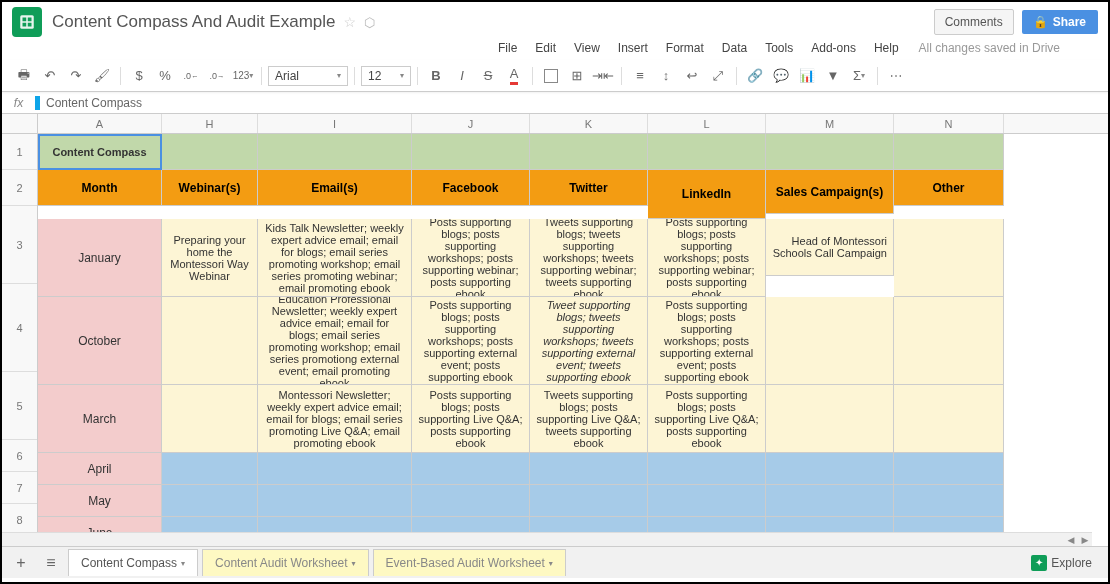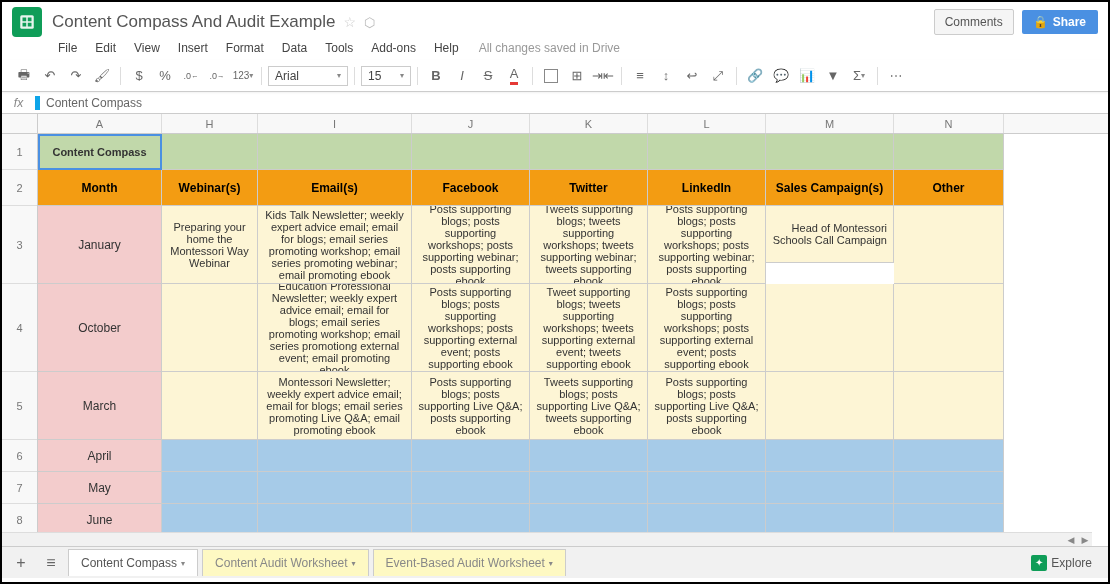--- a/index.html
+++ b/index.html
@@ -7,21 +7,21 @@
 .titlebar { display: flex; align-items: center; padding: 6px 10px 0 10px; height: 34px; }
 .logo { width: 30px; height: 30px; background: #0f9d58; display: flex; align-items: center; justify-content: center; border-radius: 4px; margin-right: 10px; }
 .logo svg { width: 18px; height: 18px; }
 .title-block { flex: 1; }
 .doc-title { font-size: 17px; color: #555; display: flex; align-items: center; gap: 8px; }
 .star { color: #ccc; font-size: 14px; cursor: pointer; }
 .share-icons { color: #bbb; font-size: 13px; }
 .right-btns { display: flex; gap: 8px; align-items: center; }
 .comments-btn { background: #f5f5f5; border: 1px solid #ccc; padding: 5px 10px; font-size: 12px; color: #555; border-radius: 2px; cursor: pointer; }
 .share-btn { background: #4a90e2; color: #fff; border: none; padding: 5px 12px; font-size: 12px; font-weight: bold; border-radius: 2px; cursor: pointer; display: flex; align-items: center; gap: 4px; }
-.menubar { display: flex; align-items: center; padding: 0 48px; height: 24px; gap: 2px; }
+.menubar { display: flex; align-items: center; padding: 0 48px; height: 24px; gap: 2px; justify-content: flex-end; }
 .menubar span.menu { padding: 3px 8px; font-size: 12px; color: #444; cursor: pointer; }
 .drive-status { font-size: 12px; color: #999; margin-left: 10px; }
 .toolbar { display: flex; align-items: center; padding: 4px 10px; border-bottom: 1px solid #ccc; height: 32px; gap: 2px; box-shadow: 0 1px 2px rgba(0,0,0,0.06); }
 .tool { width: 24px; height: 24px; display: flex; align-items: center; justify-content: center; color: #666; cursor: pointer; font-size: 13px; }
 .sep { width: 1px; height: 18px; background: #ddd; margin: 0 4px; }
 .font-name, .font-size { border: 1px solid #ccc; padding: 2px 6px; font-size: 12px; color: #444; background: #fff; min-width: 50px; display: flex; align-items: center; justify-content: space-between; gap: 6px; }
 .font-name { min-width: 80px; }
 .dd { font-size: 8px; color: #888; }
 .formula-bar { display: flex; align-items: center; border-bottom: 1px solid #ccc; height: 22px; }
 .fx { width: 38px; font-style: italic; color: #888; text-align: center; border-right: 5px solid #0ea5e9; font-size: 12px; }
@@ -116,21 +116,21 @@
       <span>123</span>
       <span class="dd">▾</span>
     </div>
   <div class="sep"></div>
   <div class="font-name">
       <span>Arial</span>
       <span class="dd">▾</span>
     </div>
   <div class="sep"></div>
   <div class="font-size">
-      <span>15</span>
+      <span>12</span>
       <span class="dd">▾</span>
     </div>
   <div class="sep"></div>
   <div class="tool" style="font-weight:bold">B</div>
   <div class="tool" style="font-style:italic">I</div>
   <div class="tool" style="text-decoration:line-through">S</div>
   <div class="tool">
       <span class="color-underline">A</span>
     </div>
   <div class="sep"></div>
@@ -193,40 +193,40 @@
             <div class="cell colL hdr-green" style="height: 36px;"></div>
             <div class="cell colM hdr-green" style="height: 36px;"></div>
             <div class="cell colN hdr-green" style="height: 36px;"></div>
           </div>
           <div class="data-row">
             <div class="cell colA hdr-orange" style="height: 36px;">Month</div>
             <div class="cell colH hdr-orange" style="height: 36px;">Webinar(s)</div>
             <div class="cell colI hdr-orange" style="height: 36px;">Email(s)</div>
             <div class="cell colJ hdr-orange" style="height: 36px;">Facebook</div>
             <div class="cell colK hdr-orange" style="height: 36px;">Twitter</div>
-            <div class="cell colL hdr-orange" style="height: 36px;">LinkedIn</div>
-            <div class="cell colM hdr-orange" style="height: 36px;">Sales Campaign(s)</div>
+            <div class="cell colL hdr-orange" style="height: 49px;">LinkedIn</div>
+            <div class="cell colM hdr-orange" style="height: 44px;">Sales Campaign(s)</div>
             <div class="cell colN hdr-orange" style="height: 36px;">Other</div>
           </div>
           <div class="data-row">
             <div class="cell colA pink" style="height: 78px;">January</div>
             <div class="cell colH yellow" style="height: 78px;">Preparing your home the Montessori Way Webinar</div>
             <div class="cell colI yellow" style="height: 78px;">Kids Talk Newsletter; weekly expert advice email; email for blogs; email series promoting workshop; email series promoting webinar; email promoting ebook</div>
             <div class="cell colJ yellow" style="height: 78px;">Posts supporting blogs; posts supporting workshops; posts supporting webinar; posts supporting ebook</div>
             <div class="cell colK yellow" style="height: 78px;">Tweets supporting blogs; tweets supporting workshops; tweets supporting webinar; tweets supporting ebook</div>
             <div class="cell colL yellow" style="height: 78px;">Posts supporting blogs; posts supporting workshops; posts supporting webinar; posts supporting ebook</div>
             <div class="cell colM yellow" style="height: 57px; text-align: right;">Head of Montessori Schools Call Campaign</div>
             <div class="cell colN yellow" style="height: 78px;"></div>
           </div>
           <div class="data-row">
             <div class="cell colA pink" style="height: 88px;">October</div>
             <div class="cell colH yellow" style="height: 88px;"></div>
             <div class="cell colI yellow" style="height: 88px;">Education Professional Newsletter; weekly expert advice email; email for blogs; email series promoting workshop; email series promotiong external event; email promoting ebook</div>
             <div class="cell colJ yellow" style="height: 88px;">Posts supporting blogs; posts supporting workshops; posts supporting external event; posts supporting ebook</div>
-            <div class="cell colK yellow" style="height: 88px;">Tweet supporting blogs; tweets supporting workshops; tweets supporting external event; tweets supporting ebook</div>
+            <div class="cell colK yellow" style="height: 88px; font-style: italic;">Tweet supporting blogs; tweets supporting workshops; tweets supporting external event; tweets supporting ebook</div>
             <div class="cell colL yellow" style="height: 88px;">Posts supporting blogs; posts supporting workshops; posts supporting external event; posts supporting ebook</div>
             <div class="cell colM yellow" style="height: 88px;"></div>
             <div class="cell colN yellow" style="height: 88px;"></div>
           </div>
           <div class="data-row">
             <div class="cell colA pink" style="height: 68px;">March</div>
             <div class="cell colH yellow" style="height: 68px;"></div>
             <div class="cell colI yellow" style="height: 68px;">Montessori Newsletter; weekly expert advice email; email for blogs; email series promoting Live Q&amp;A; email promoting ebook</div>
             <div class="cell colJ yellow" style="height: 68px;">Posts supporting blogs; posts supporting Live Q&amp;A; posts supporting ebook</div>
             <div class="cell colK yellow" style="height: 68px;">Tweets supporting blogs; posts supporting Live Q&amp;A; tweets supporting ebook</div>

